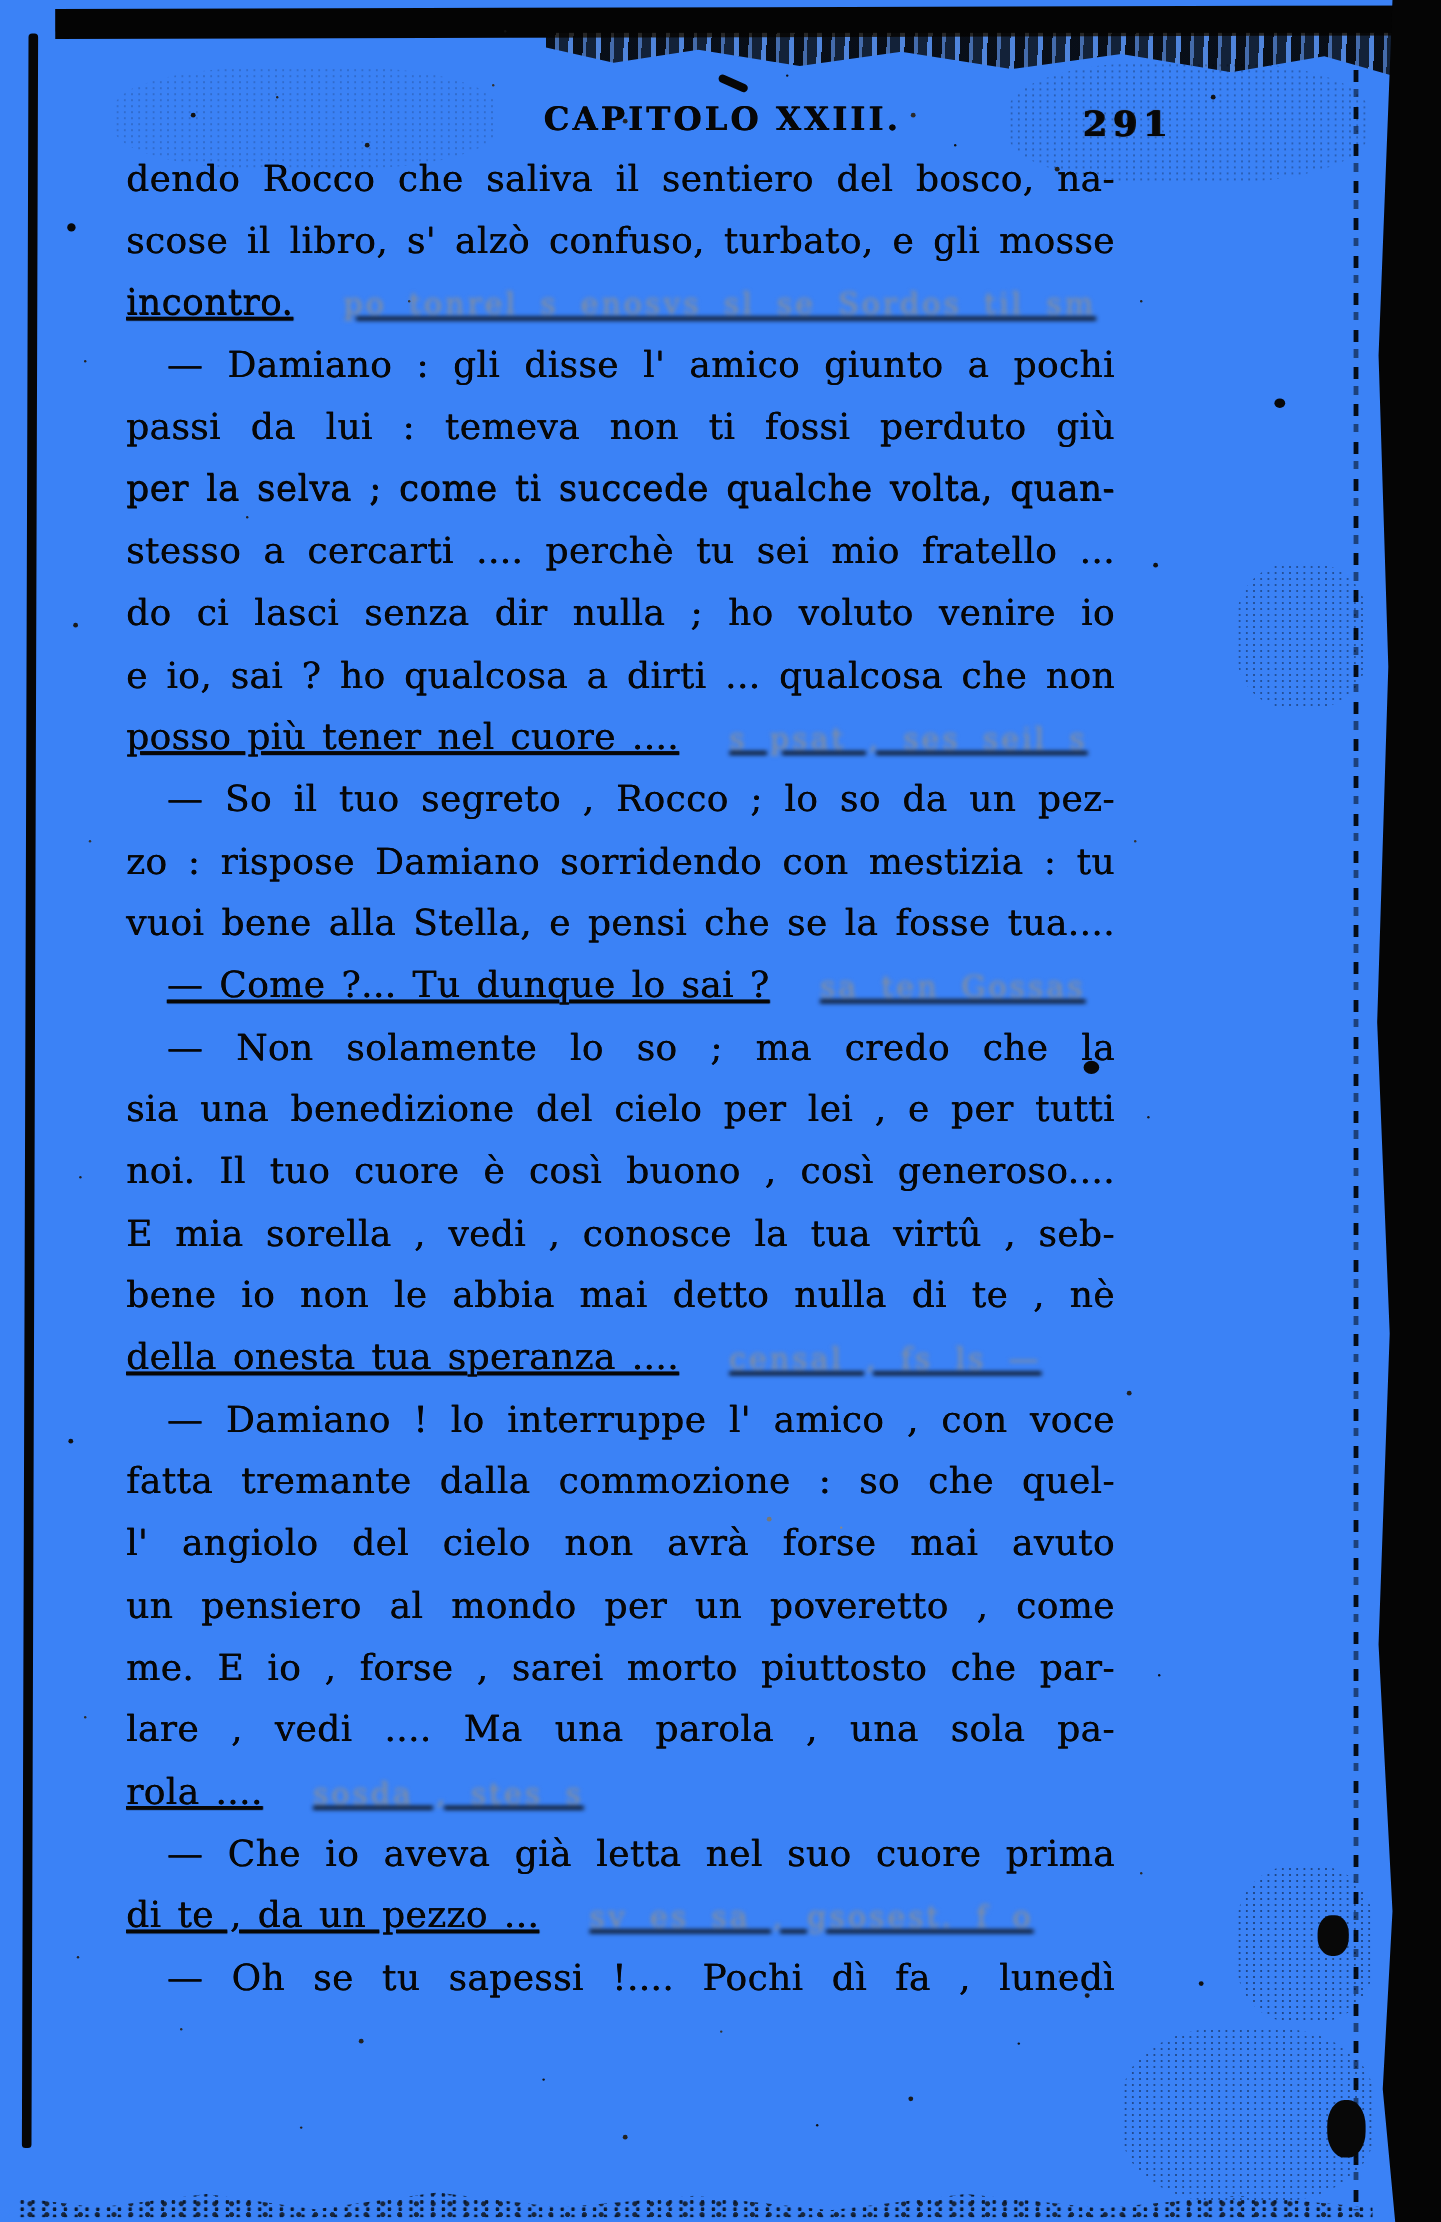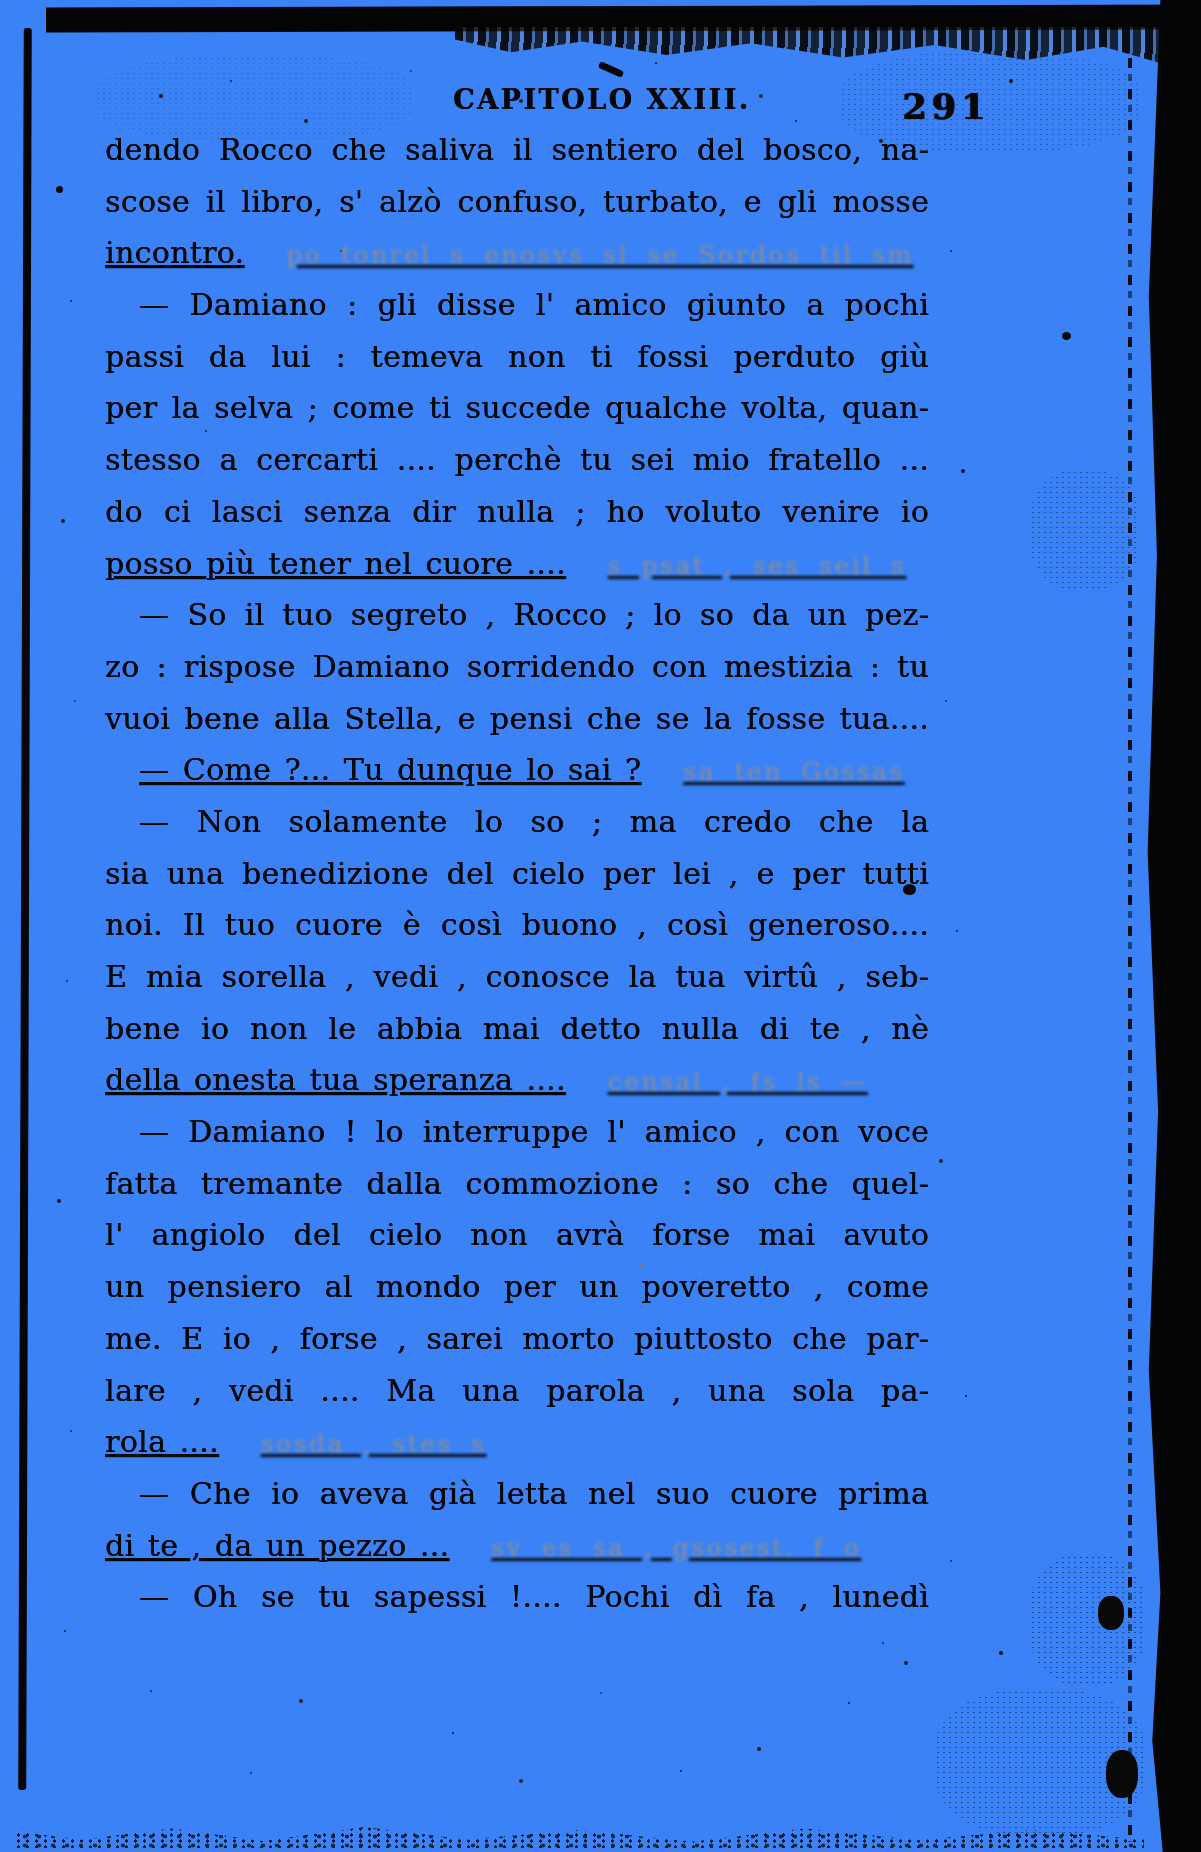--- a/index.html
+++ b/index.html
@@ -45,21 +45,21 @@
     950px 250px 0 0 #222,962px 470px 0 1px #111,945px 700px 0 0 #333,956px 930px 0 0 #1a1a1a,
     940px 1160px 0 1px #222,965px 1395px 0 0 #111,950px 1560px 0 0 #2a2a2a,
     300px 1700px 0 1px #222,452px 1732px 0 0 #111,600px 1692px 0 0 #333,758px 1748px 0 1px #1a1a1a,
     250px 1772px 0 0 #222,848px 1702px 0 0 #111,150px 1690px 0 0 #2a2a2a,520px 1780px 0 1px #222,
     680px 1770px 0 0 #111,1000px 1652px 0 1px #111,882px 1642px 0 0 #222,905px 1662px 0 1px #1a1a1a,
     340px 250px 0 0 #2a2a2a,205px 430px 0 0 #222,640px 1265px 0 1px #777,700px 1272px 0 0 #888,
     420px 25px 0 0 #111,880px 140px 0 1px #222,1010px 80px 0 1px #111;}
   
   .header{position:absolute;left:105px;top:84px;width:824px;height:40px;}
   .chapter{position:absolute;left:348px;top:0;font-size:27px;font-weight:bold;letter-spacing:2.5px;white-space:nowrap;text-shadow:.4px 0 0 #000;}
-  .pagenum{position:absolute;left:797px;top:2px;font-size:35px;font-weight:bold;letter-spacing:5px;white-space:nowrap;text-shadow:1.2px 0 0 #111, 0 0 1px #333;}
+  .pagenum{position:absolute;left:797px;top:2px;font-size:29px;font-weight:bold;letter-spacing:5px;white-space:nowrap;text-shadow:1.2px 0 0 #111, 0 0 1px #333;}
   
   .text-block{position:absolute;left:105px;top:124px;width:824px;font-size:30px;line-height:51.7px;
     word-spacing:3.5px;letter-spacing:.3px;text-shadow:.35px .2px 0 #000;}
   .ln{height:51.7px;text-align:justify;text-align-last:justify;white-space:nowrap;}
   .ln.short{text-align:left;text-align-last:left;text-decoration:underline;}
   .ln.ind{padding-left:34px;}
   .ghost{margin-left:42px;color:#8f8f8f;filter:blur(1.7px);font-size:25px;letter-spacing:2.5px;word-spacing:8px;text-shadow:none;}
 </style>
 </head>
 <body>
@@ -92,20 +92,21 @@
 
   <div class="text-block">
     <div class="ln"><span>dendo Rocco che saliva il sentiero del bosco, na-</span></div>
     <div class="ln"><span>scose il libro, s' alzò confuso, turbato, e gli mosse</span></div>
     <div class="ln short"><span>incontro.</span><span class="ghost">po tonrel s enosvs sl se Sordos til sm</span></div>
     <div class="ln ind"><span>— Damiano : gli disse l' amico giunto a pochi</span></div>
     <div class="ln"><span>passi da lui : temeva non ti fossi perduto giù</span></div>
     <div class="ln"><span>per la selva ; come ti succede qualche volta, quan-</span></div>
     <div class="ln"><span>stesso a cercarti .... perchè tu sei mio fratello ...</span></div>
     <div class="ln"><span>do ci lasci senza dir nulla ; ho voluto venire io</span></div>
+    <div class="ln"><span>e io, sai ? ho qualcosa a dirti ... qualcosa che non</span></div>
     <div class="ln short"><span>posso più tener nel cuore ....</span><span class="ghost">s psat , ses seil s</span></div>
     <div class="ln ind"><span>— So il tuo segreto , Rocco ; lo so da un pez-</span></div>
     <div class="ln"><span>zo : rispose Damiano sorridendo con mestizia : tu</span></div>
     <div class="ln"><span>vuoi bene alla Stella, e pensi che se la fosse tua....</span></div>
     <div class="ln short ind"><span>— Come ?... Tu dunque lo sai ?</span><span class="ghost">sa ten Gossas</span></div>
     <div class="ln ind"><span>— Non solamente lo so ; ma credo che la</span></div>
     <div class="ln"><span>sia una benedizione del cielo per lei , e per tutti</span></div>
     <div class="ln"><span>noi. Il tuo cuore è così buono , così generoso....</span></div>
     <div class="ln"><span>E mia sorella , vedi , conosce la tua virtû , seb-</span></div>
     <div class="ln"><span>bene io non le abbia mai detto nulla di te , nè</span></div>

